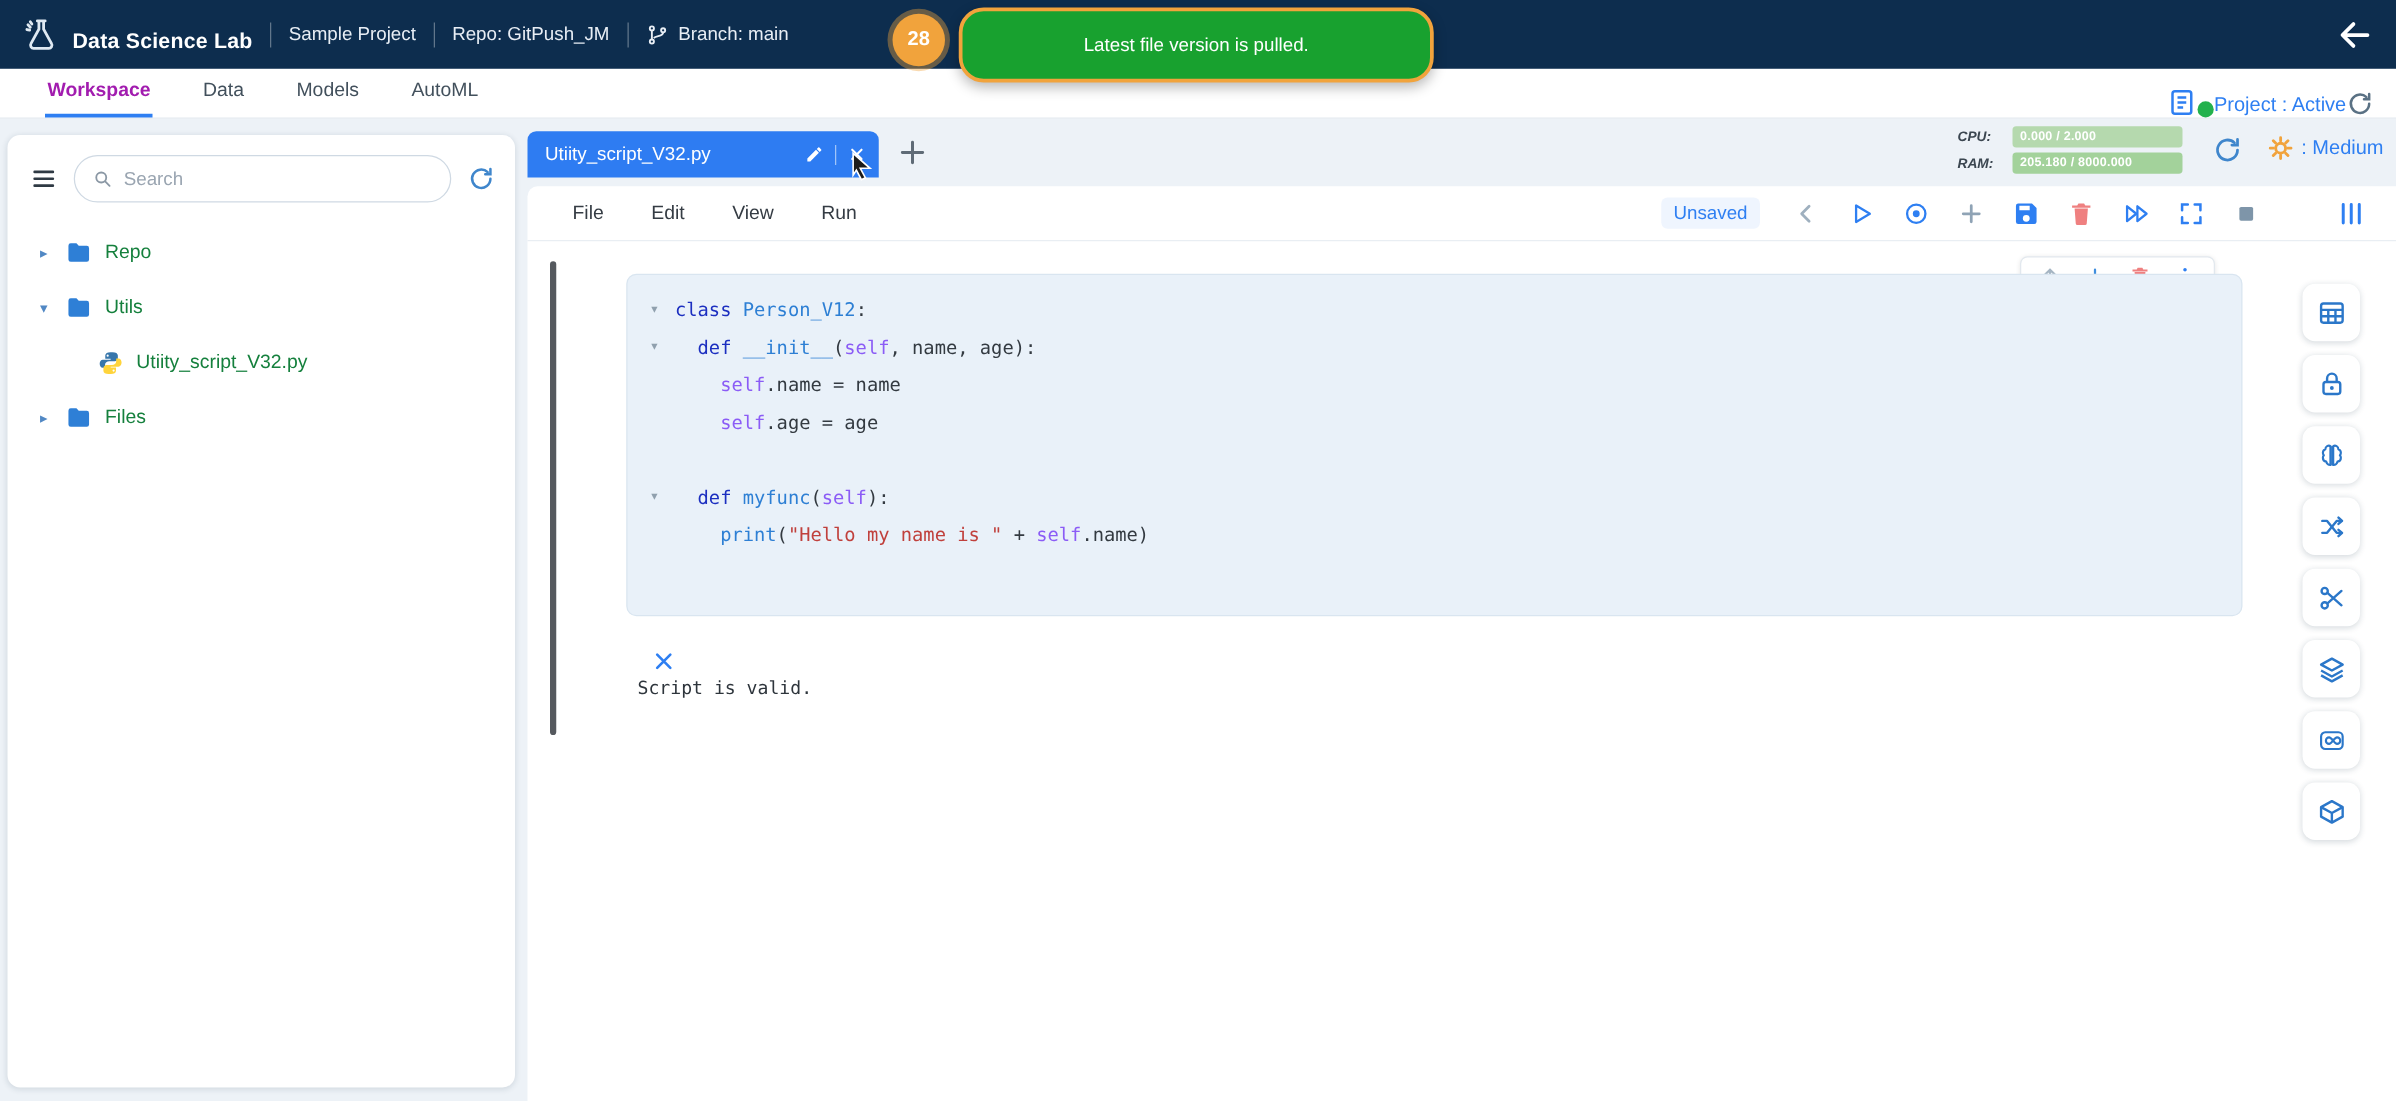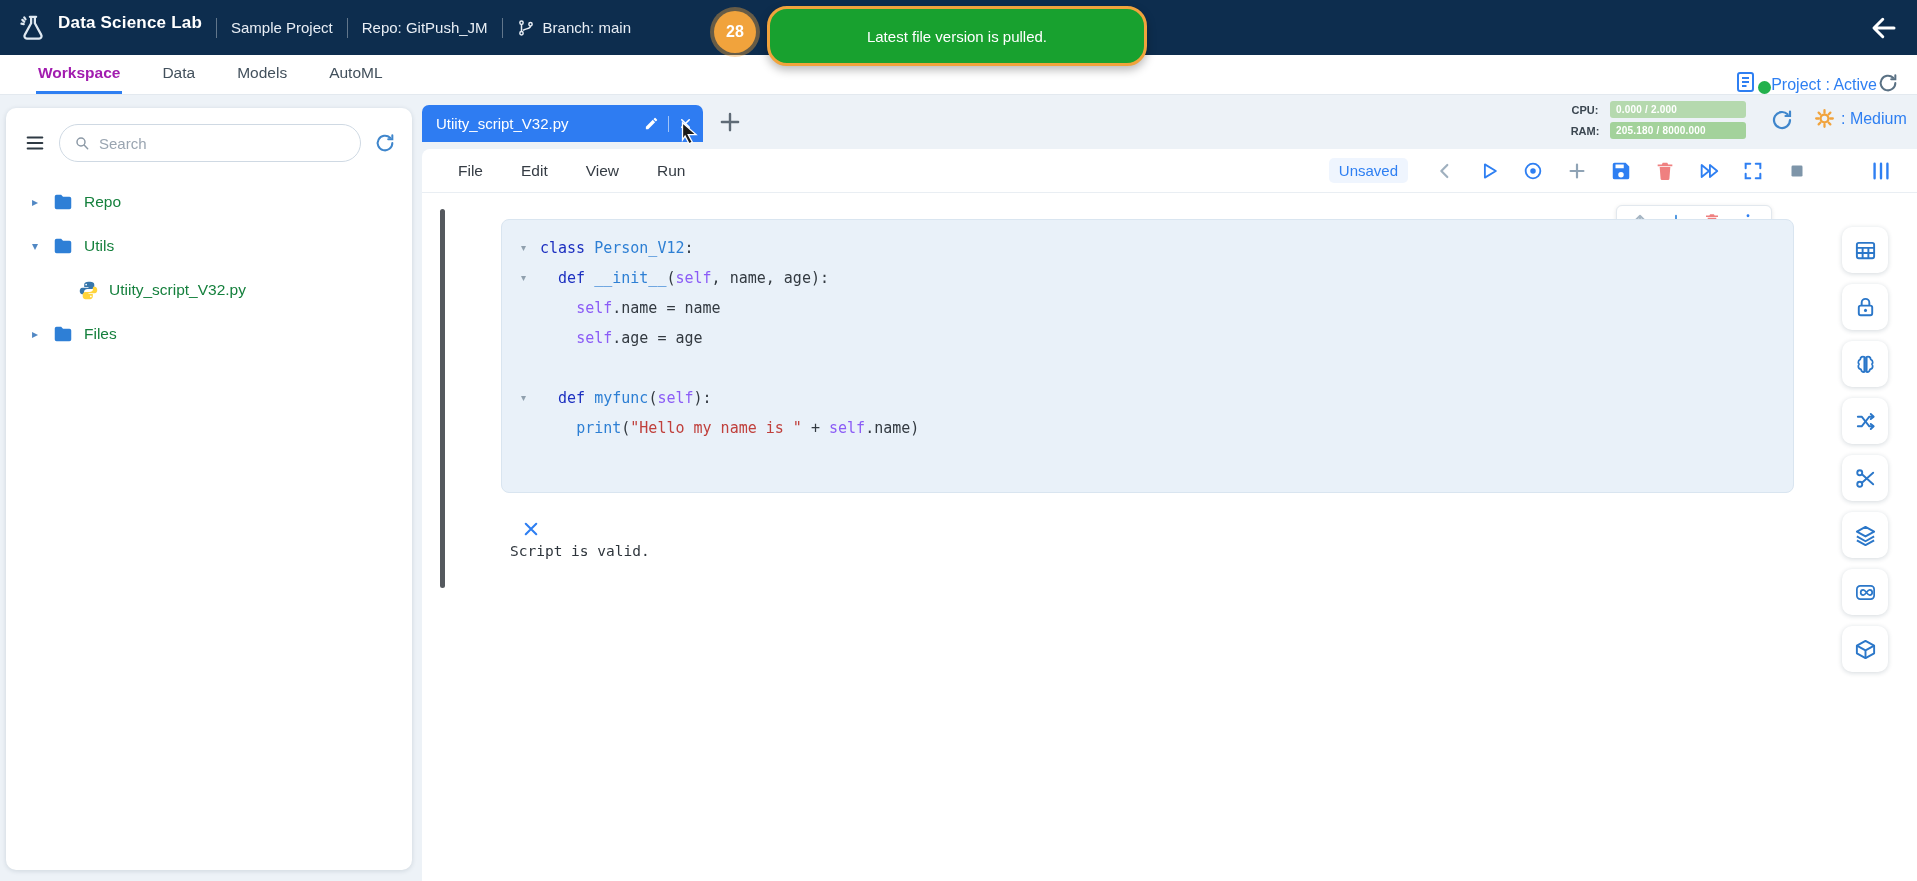--- a/index.html
+++ b/index.html
@@ -13,21 +13,21 @@
   }
   svg { display:block; }
   .icon svg { width:100%; height:100%; }
 
   
   #topbar {
     position:absolute; left:0; top:0; width:1917px; height:55px;
     background:#0d2d4e; display:flex; align-items:center; padding:0 18px;
     color:#eef3f9; z-index:5;
   }
-  .brand { display:flex; align-items:flex-start; gap:10px; }
+  .brand { display:flex; align-items:flex-end; gap:10px; }
   .brand .icon { width:30px; height:30px; color:#dfe9f2; }
   .brand-title { font-size:17px; font-weight:bold; color:#ffffff; letter-spacing:.2px; }
   .tb-item { font-size:15px; color:#e8eef5; }
   .tb-div { width:1px; height:20px; background:rgba(255,255,255,.35); margin:0 14px; }
   .branch-group { display:flex; align-items:center; gap:8px; }
   .branch-group .icon { width:18px; height:18px; color:#e8eef5; }
   #back-arrow { margin-left:auto; width:30px; height:30px; color:#ffffff; cursor:pointer; }
 
   
   #toast {
@@ -99,21 +99,21 @@
   }
   #file-tab .tab-label { flex:1; font-size:15px; white-space:nowrap; overflow:hidden; }
   #file-tab .icon { width:15px; height:15px; color:#ffffff; cursor:pointer; }
   #file-tab .tab-div { width:1px; height:16px; background:rgba(255,255,255,.55); }
   #new-tab-btn {
     position:absolute; left:295px; top:14px; width:26px; height:26px;
     color:#5f6b76; cursor:pointer;
   }
   #resource-monitor { position:absolute; left:1144px; top:6px; display:flex; flex-direction:column; gap:4px; }
   .res-row { display:flex; align-items:center; gap:6px; }
-  .res-label { width:38px; text-align:center; font-size:11px; font-weight:bold; color:#3b4650; }
+  .res-label { width:38px; text-align:left; font-size:11px; font-weight:bold; color:#3b4650;font-style:italic; }
   .res-pill {
     width:136px; height:17px; border-radius:3px;
     font-size:10px; font-weight:bold; color:#ffffff;
     display:flex; align-items:center; padding-left:6px; letter-spacing:.2px;
   }
   .res-pill.cpu { background:#b5d9ae; }
   .res-pill.ram { background:#a3d29b; }
   #env-refresh { position:absolute; left:1348px; top:13px; width:24px; height:24px; color:#3f86cc; cursor:pointer; }
   #instance-selector { position:absolute; left:1392px; top:13px; display:flex; align-items:center; gap:6px; cursor:pointer; }
   #gear-icon { width:21px; height:21px; color:#f1a33c; }

